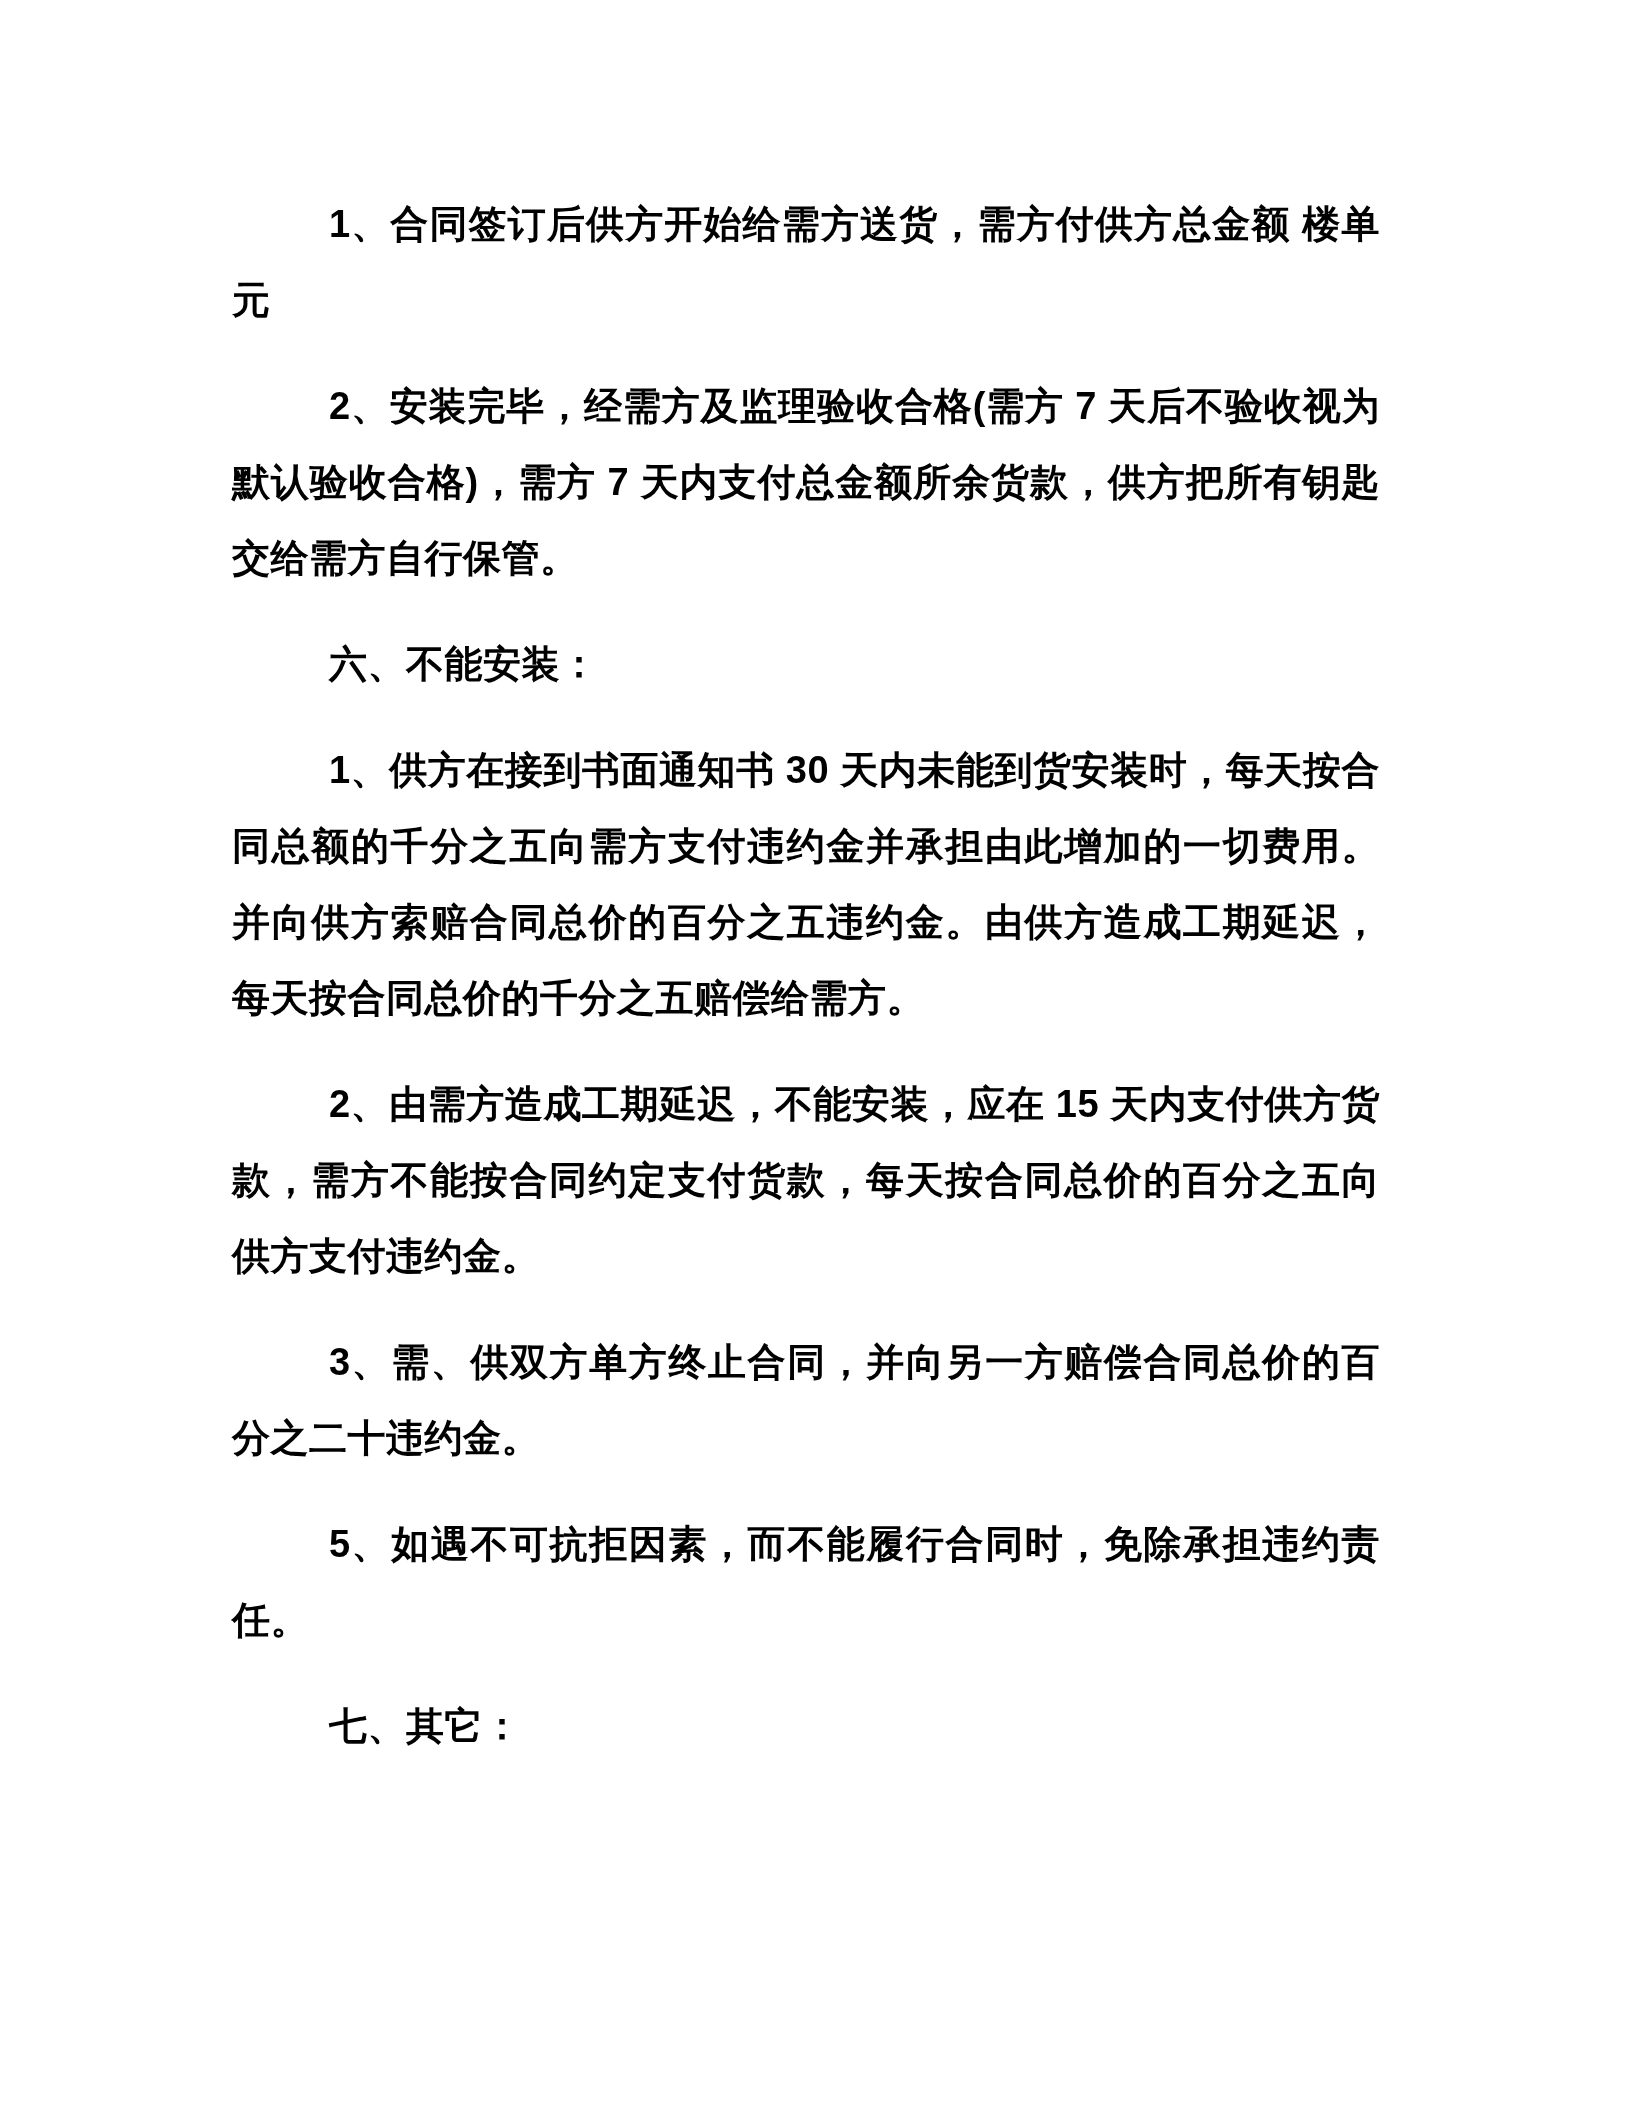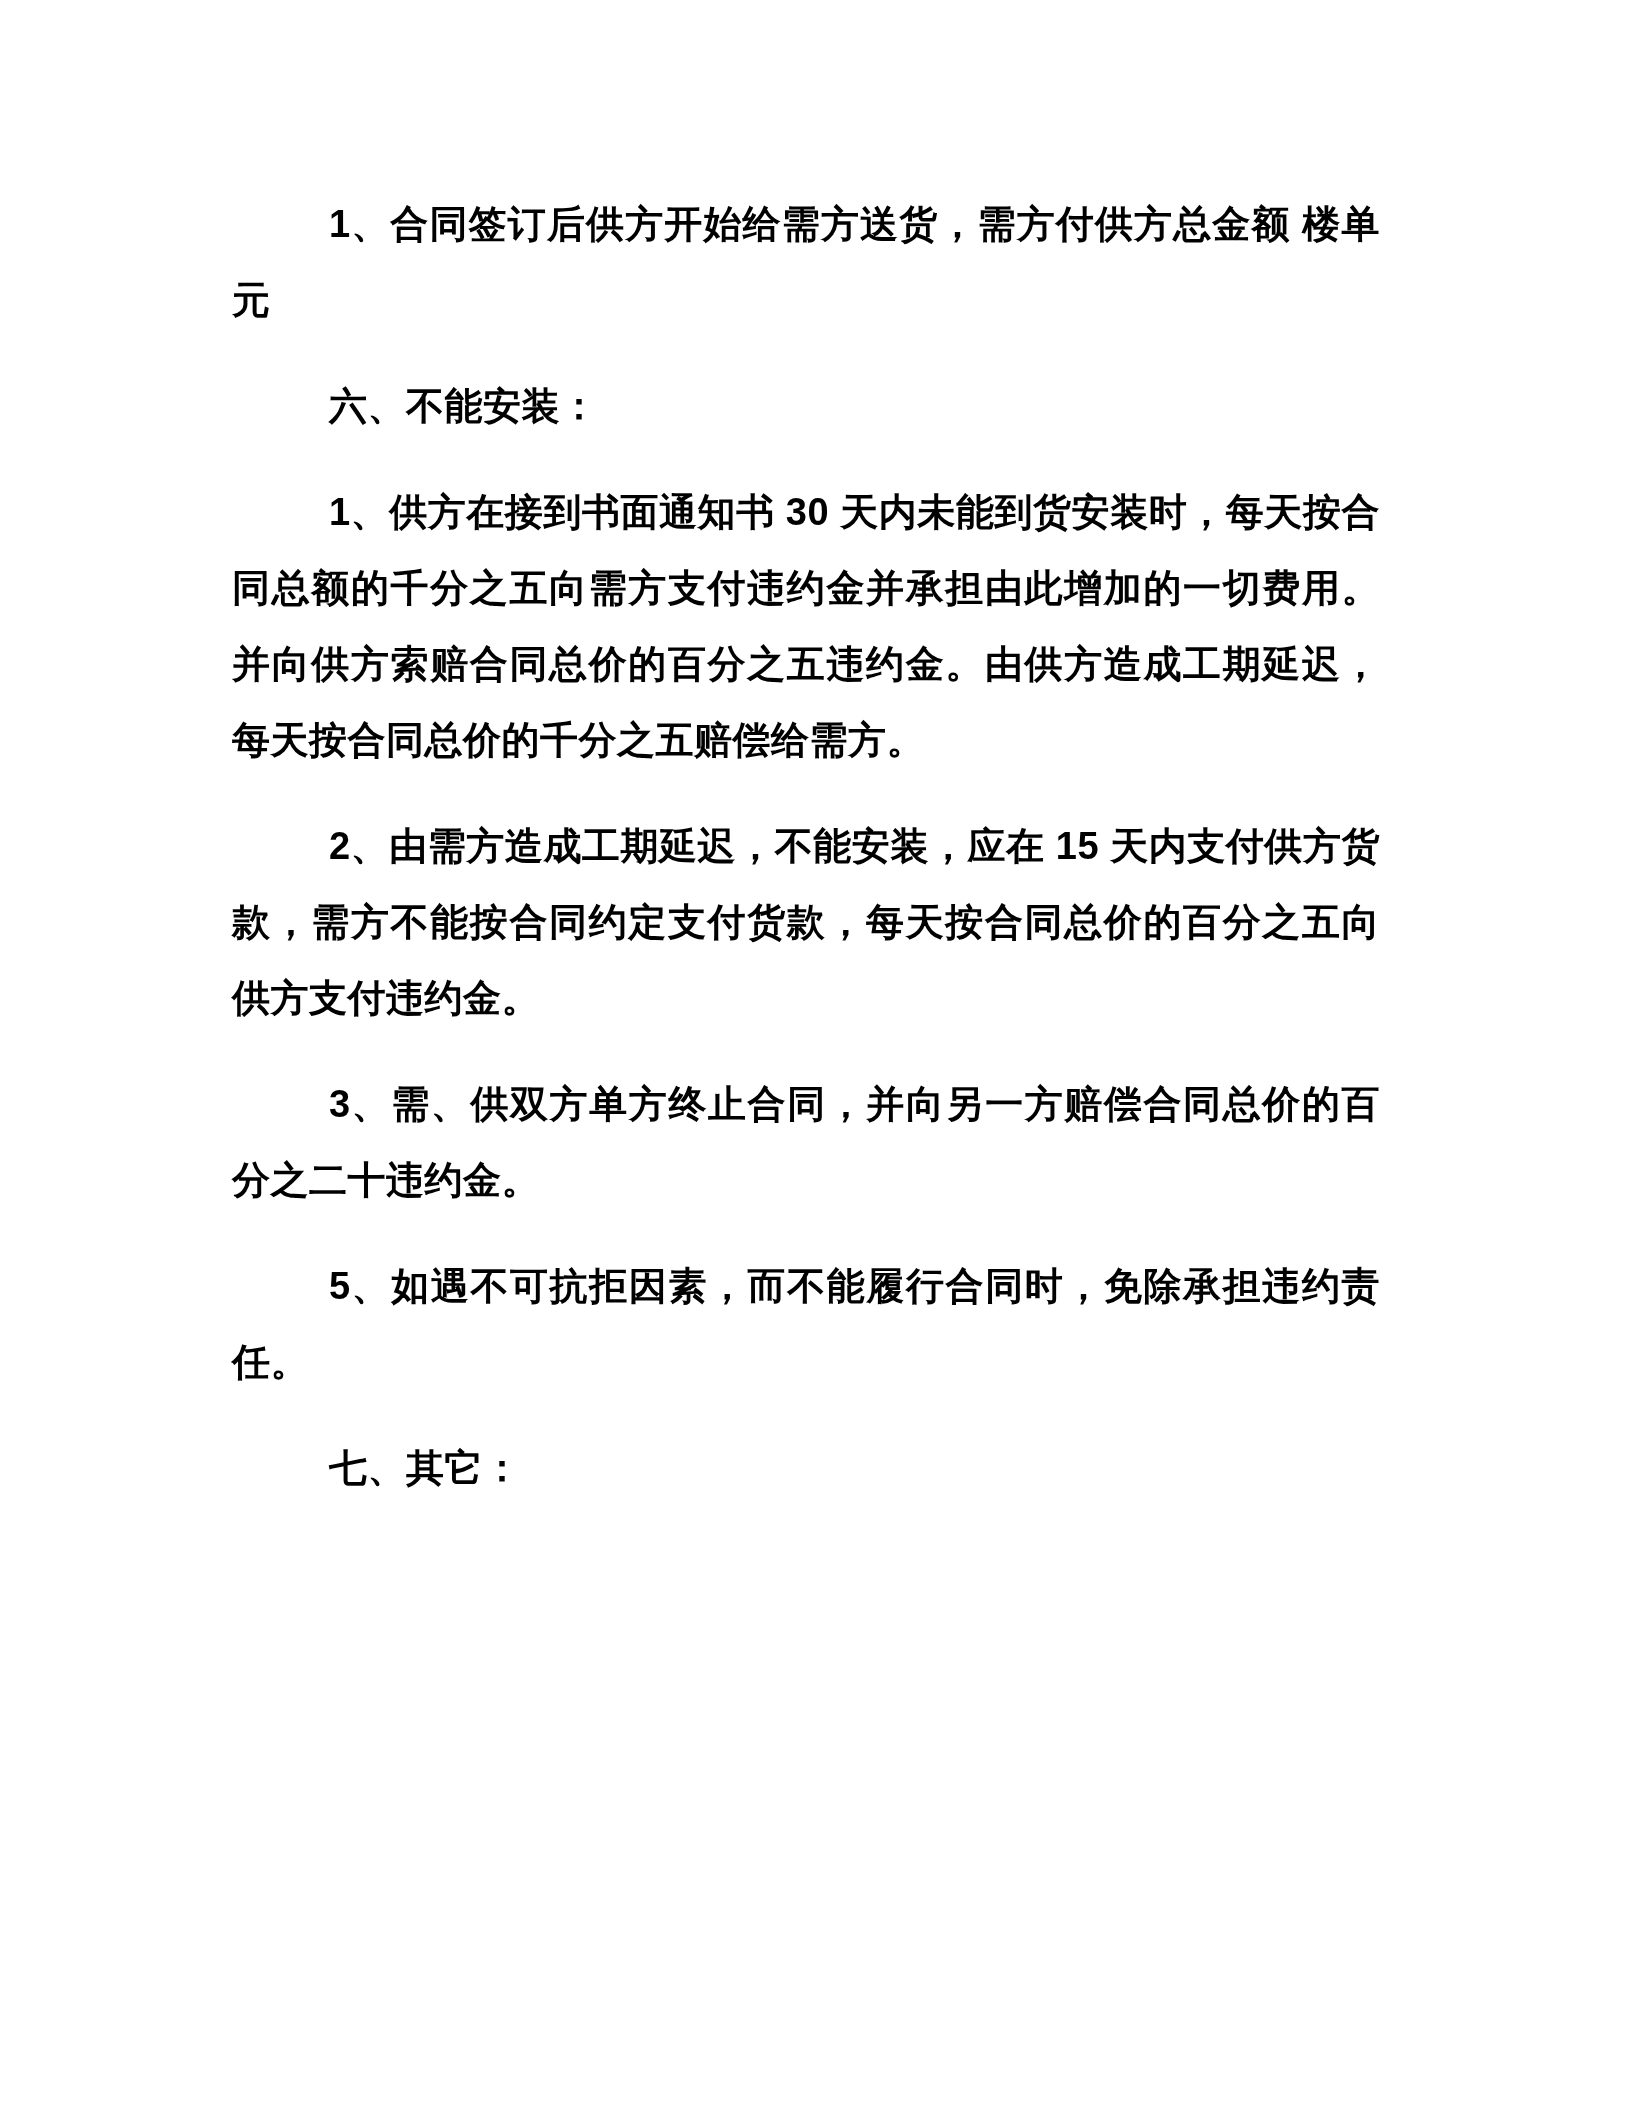--- a/index.html
+++ b/index.html
@@ -31,20 +31,21 @@
     word-break: break-all;
   }
   .para:last-child { margin-bottom: 0; }
 </style>
 </head>
 <body>
 
 <div class="page">
   <div class="content">
     <p class="para">1、合同签订后供方开始给需方送货，需方付供方总金额 楼单元</p>
+    <p class="para">2、安装完毕，经需方及监理验收合格(需方 7 天后不验收视为默认验收合格)，需方 7 天内支付总金额所余货款，供方把所有钥匙交给需方自行保管。</p>
     <p class="para">六、不能安装：</p>
     <p class="para">1、供方在接到书面通知书 30 天内未能到货安装时，每天按合同总额的千分之五向需方支付违约金并承担由此增加的一切费用。并向供方索赔合同总价的百分之五违约金。由供方造成工期延迟，每天按合同总价的千分之五赔偿给需方。</p>
     <p class="para">2、由需方造成工期延迟，不能安装，应在 15 天内支付供方货款，需方不能按合同约定支付货款，每天按合同总价的百分之五向供方支付违约金。</p>
     <p class="para">3、需、供双方单方终止合同，并向另一方赔偿合同总价的百分之二十违约金。</p>
     <p class="para">5、如遇不可抗拒因素，而不能履行合同时，免除承担违约责任。</p>
     <p class="para">七、其它：</p>
   </div>
 </div>
 
 </body></html>

